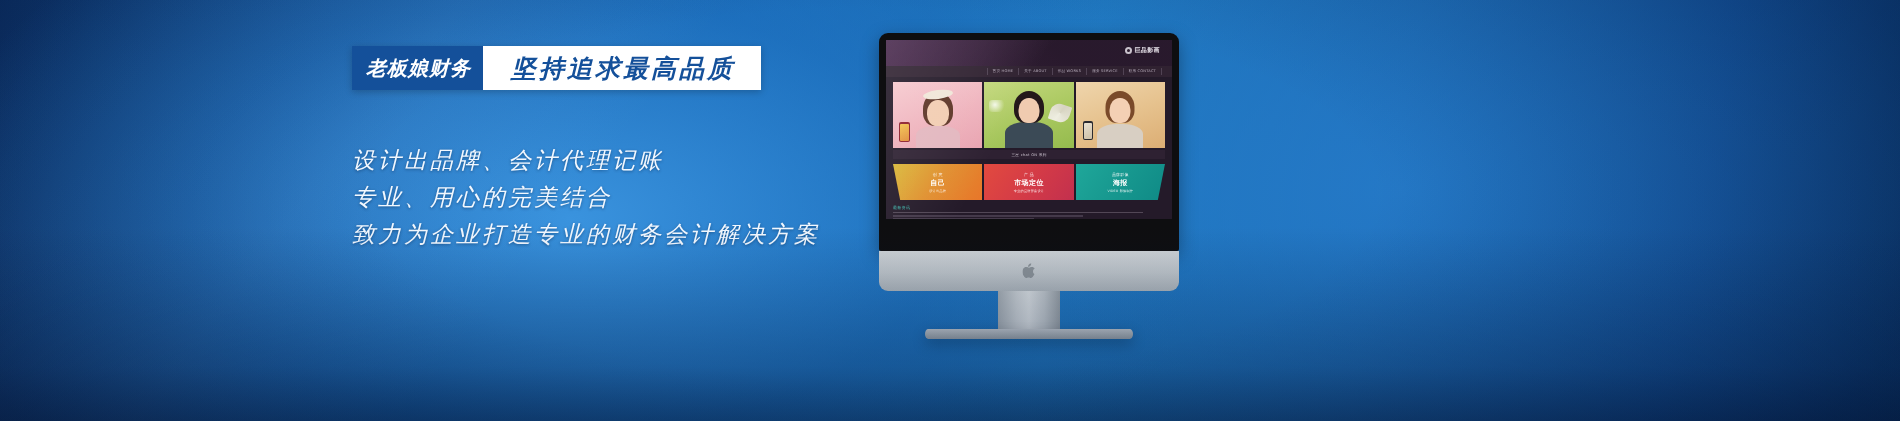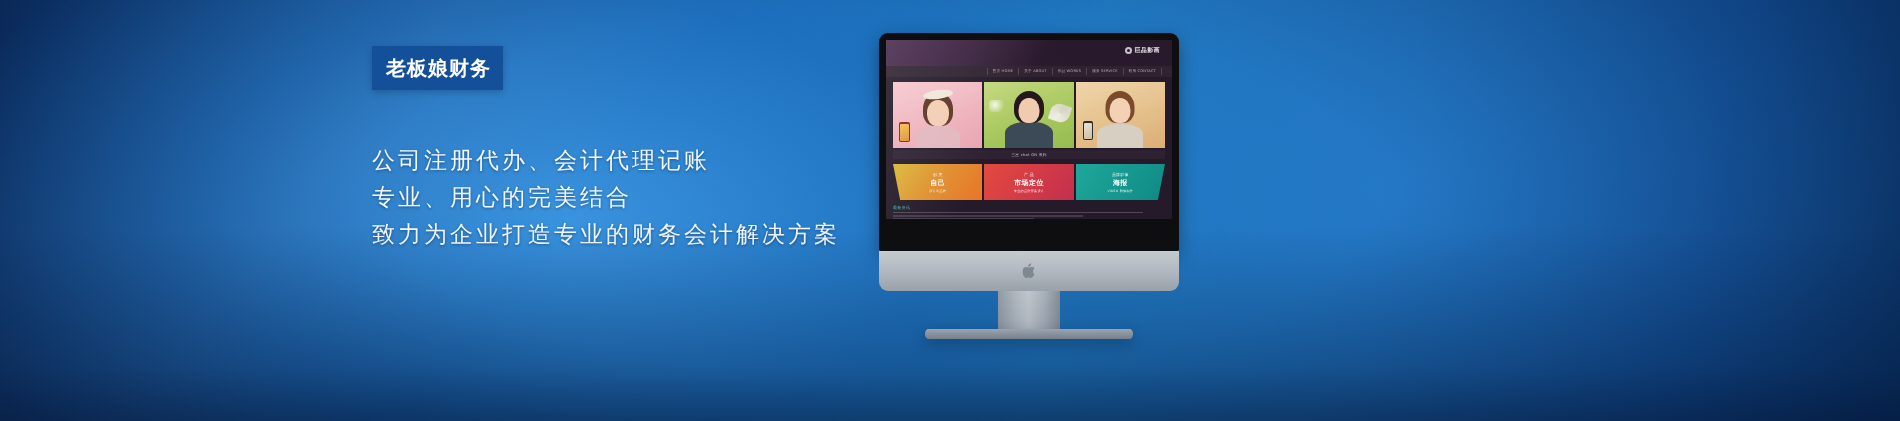--- a/index.html
+++ b/index.html
@@ -31,21 +31,21 @@
     position:absolute; left:0; right:0; bottom:0; height:46%;
     background:linear-gradient(to bottom, rgba(4,28,66,0) 0%, rgba(4,26,62,0.30) 72%, rgba(3,20,52,0.55) 100%);
     pointer-events:none;
   }
   .vig {
     position:absolute; inset:0; pointer-events:none;
     background:radial-gradient(ellipse 1250px 460px at 46% 46%, rgba(0,0,0,0) 40%, rgba(3,22,55,0.34) 100%);
   }
 
   
-  .copy { position:absolute; left:372px; top:46px; width:760px; }
+  .copy { position:absolute; left:352px; top:46px; width:760px;font-style:italic; }
 
   .title-bar { display:flex; align-items:stretch; height:44px; width:fit-content;
                box-shadow:0 2px 7px rgba(0,0,0,0.22); }
   .title-brand {
     background:#14509a; color:#ffffff;
     font-size:20px; font-weight:700; letter-spacing:1px;
     display:flex; align-items:center; padding:0 12px 0 14px;
     font-family:"DejaVu Sans","Liberation Sans",sans-serif;
   }
   .title-slogan {
@@ -200,24 +200,25 @@
 </head>
 <body>
 
 <div id="banner">
   <div class="vig"></div>
 
   <div class="copy">
 
     <div class="title-bar">
       <div class="title-brand">老板娘财务</div>
+      <div class="title-slogan">坚持追求最高品质</div>
     </div>
 
     <div class="lines">
-      <div class="line">公司注册代办、会计代理记账</div>
+      <div class="line">设计出品牌、会计代理记账</div>
       <div class="line">专业、用心的完美结合</div>
       <div class="line">致力为企业打造专业的财务会计解决方案</div>
     </div>
 
   </div>
 
   <div class="imac">
 
     <div class="bezel">
       <div class="screen">

